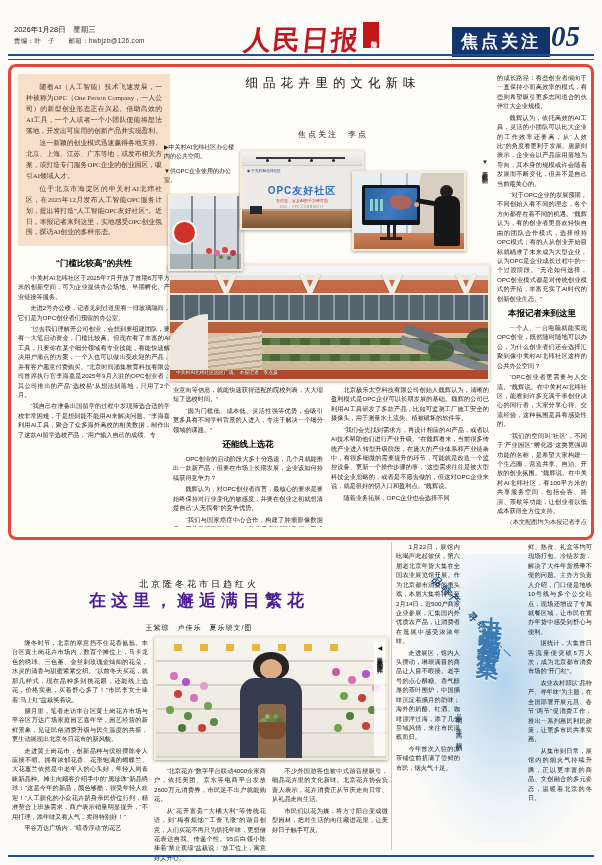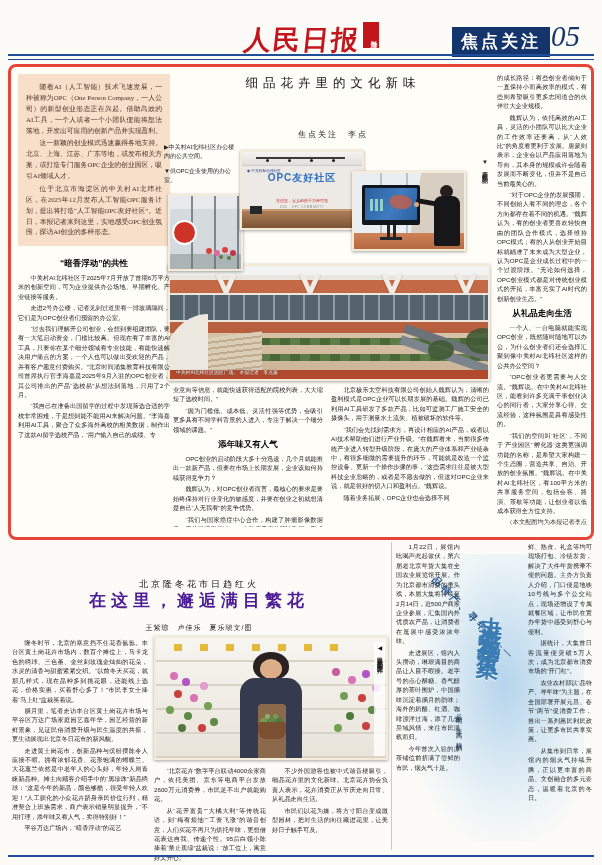--- a/index.html
+++ b/index.html
@@ -14,21 +14,21 @@
 
   
   .hdr-date{left:14px;top:25px;font-size:7.5px;color:#222;line-height:1.4;}
   .hdr-editor{font-size:6.5px;color:#333;letter-spacing:.3px;}
   .masthead{left:231px;top:22px;width:160px;text-align:center;white-space:nowrap;}
   .mast-title{font-size:27px;font-weight:bold;color:#c3161c;letter-spacing:2px;display:inline-block;transform:skewX(-6deg);}
   .mast-seal{display:inline-block;vertical-align:top;background:#c3161c;color:#fff;font-size:7px;width:14px;
              line-height:1.15;padding:2px 1px;margin-left:3px;text-align:center;writing-mode:vertical-rl;height:22px;}
   .section-badge{left:452px;top:27px;background:#14356b;color:#fff;font-weight:bold;font-size:17px;
                  letter-spacing:3px;padding:3px 9px 4px 9px;}
-  .page-num{left:551px;top:20px;color:#14356b;font-size:29px;font-weight:normal;font-style:italic;}
+  .page-num{left:551px;top:20px;color:#14356b;font-size:29px;font-weight:bold;font-style:italic;}
   .hdr-rule{left:8px;width:586px;top:54px;height:3px;border-top:2px solid #1f4e9a;border-bottom:1px solid #1f4e9a;}
   .footer-rule{left:8px;width:586px;top:855px;border-top:2px solid #1f4e9a;}
 
   
   .main-box{left:8px;top:64px;width:580px;height:470px;border:3px solid #e8453a;border-radius:8px;background:#fffdf7;}
   .intro-box{left:7px;top:7px;width:152px;height:172px;background:#f7dfca;padding:8px 8px;box-sizing:border-box;
              font-size:6.8px;line-height:1.6;color:#4c3424;overflow:hidden;}
   .kicker{left:158px;top:8px;width:328px;text-align:center;font-size:12.5px;letter-spacing:5px;color:#111;}
   .headline{left:158px;top:23px;width:328px;text-align:center;font-size:29px;font-weight:bold;color:#93301b;letter-spacing:2px;}
   .byline{left:158px;top:62px;width:328px;text-align:center;font-size:8px;color:#222;letter-spacing:2px;}
@@ -46,21 +46,21 @@
   
   .photo{box-shadow:0 1px 3px rgba(0,0,0,.35);border:2px solid #f6ead9;box-sizing:border-box;overflow:hidden;}
 
   
   .photo-a{left:229px;top:83px;width:124px;height:80px;background:#edeae6;z-index:2;}
   .pa-ceiling{left:0;top:0;right:0;height:13px;background:linear-gradient(#f5f4f2,#e1dfdb);border-bottom:1px solid #cfccc7;}
   .pa-track{left:12%;top:5px;width:74%;height:2px;background:#3a3a3a;}
   .pa-lamp{left:20%;top:7px;width:3px;height:3px;background:#222;border-radius:50%;
            box-shadow:22px 0 0 #222,44px 0 0 #222,66px 0 0 #222;}
   .pa-logo{left:5px;top:16px;font-size:6px;color:#2a4a8a;transform:scale(.62);transform-origin:left top;white-space:nowrap;}
-  .pa-title{left:0;top:19px;width:100%;text-align:center;font-size:10px;font-weight:bold;color:#2f6fc0;letter-spacing:1px;}
+  .pa-title{left:0;top:32px;width:100%;text-align:center;font-size:10px;font-weight:bold;color:#2f6fc0;letter-spacing:1px;}
   .pa-slogan{left:0;top:45px;width:100%;text-align:center;font-size:6.5px;color:#c03028;transform:scale(.62);}
   .pa-sub{left:0;top:52px;width:100%;text-align:center;font-size:6px;color:#8a8a8a;letter-spacing:1px;transform:scale(.5);}
   .pa-desk{left:0;bottom:0;right:0;height:17px;background:linear-gradient(#ad7f58,#7c5436);border-top:2px solid #c79b74;}
   .pa-mon{left:8px;bottom:14px;width:12px;height:8px;background:#23282e;}
 
   
   .photo-b{left:341px;top:104px;width:114px;height:80px;z-index:3;background:linear-gradient(100deg,#e9eef2 54%,#d8cec2 55%);}
   .pb-floor{left:0;bottom:0;right:0;height:16px;background:linear-gradient(#cd8257,#b56a41);}
   .pb-win{left:26px;top:0;width:2px;height:62px;background:#b9c3c9;box-shadow:26px 0 0 #b9c3c9;}
   .pb-tv{left:8px;top:12px;width:58px;height:40px;background:#11161d;border-radius:2px;}
@@ -142,20 +142,24 @@
   .m-headline{left:82px;top:58px;writing-mode:vertical-rl;font-size:23px;font-weight:bold;color:#3c7cb4;
               letter-spacing:5px;transform:rotate(5deg);z-index:3;text-shadow:0 1px 1px rgba(255,255,255,.8);}
   .m-byline{left:60px;top:168px;writing-mode:vertical-rl;font-size:6.5px;color:#223a55;letter-spacing:2px;z-index:3;}
   .v-divider{left:391px;top:542px;height:308px;border-left:1px solid #ccc9c2;}
 </style>
 </head>
 <body>
 
 <div class="page">
 
+  <div class="abs hdr-date">
+    <div>2026年1月28日　星期三</div>
+    <div class="hdr-editor">责编：叶　子　　邮箱：hwbjzb@126.com</div>
+  </div>
   <div class="abs masthead">
     <span class="mast-title serif">人民日报</span><span class="mast-seal">海外版</span>
   </div>
   <div class="abs section-badge serif">焦点关注</div>
   <div class="abs page-num serif">05</div>
   <div class="abs hdr-rule"></div>
 
   <div class="abs main-box">
     <div class="abs intro-box serif just">
       <p>随着AI（人工智能）技术飞速发展，一种被称为OPC（One Person Company，一人公司）的新型创业形态正在兴起。借助高效的AI工具，一个人或者一个小团队便能将想法落地，开发出可应用的创新产品并实现盈利。</p>
@@ -223,47 +227,47 @@
       <div class="pd-tree" style="left:296px;top:62px;"></div>
       <div class="pd-tree" style="left:258px;top:74px;width:26px;height:20px;"></div>
       <div class="abs pd-planter"></div>
       <div class="abs pd-cap">
         <span>中关村AI北纬社区园区广场。</span>
         <span>本报记者　李点摄</span>
       </div>
     </div>
 
     <div class="abs bodytxt just col-left">
-      <p class="subhead">“暗香浮动”的共性</p>
+      <p class="subhead">“门槛比较高”的共性</p>
       <p>中关村AI北纬社区于2025年7月开放了首期6万平方米的创新空间，可为企业提供办公场地、早期孵化、产业链接等服务。</p>
       <p>走进2号办公楼，记者见到过道里有一排玻璃隔间，它们是为OPC创业者们预留的办公室。</p>
       <p>“过去我们理解开公司创业，会想到要组建团队，要有一大笔启动资金，门槛比较高。但现在有了丰富的AI工具，只要你在某个细分领域有专业技能，有能快速解决用户痛点的方案，一个人也可以做出受欢迎的产品，并有客户愿意付费购买。”北京时间涌集教育科技有限公司首席执行官李海嘉是2025年9月入驻的OPC创业者，其公司推出的产品“选校易”从想法到落地，只用了2个月。</p>
       <p>“我自己在准备出国留学的过程中发现筛选合适的学校非常困难，于是想到能不能用AI来解决问题。”李海嘉利用AI工具，聚合了众多海外高校的相关数据，制作出了这款AI留学选校产品，“用户输入自己的成绩、专</p>
     </div>
 
     <div class="abs bodytxt just col3">
       <p class="noind">业意向等信息，就能快速获得适配的院校列表，大大缩短了选校时间。”</p>
       <p>“因为门槛低、成本低、灵活性强等优势，会吸引更多具有不同学科背景的人进入，专注于解决一个细分领域的课题。”</p>
-      <p class="subhead">添年味又有人气</p>
+      <p class="subhead">还能线上选花</p>
       <p>OPC创业的启动阶段大多十分迅速，几个月就能推出一款新产品，但要在市场上长期发展，企业该如何持续获得竞争力？</p>
       <p>魏辉认为，对OPC创业者而言，最核心的要求是要始终保持对行业变化的敏感度，并要在创业之初就想清楚自己“人无我有”的竞争优势。</p>
       <p>“我们与国家癌症中心合作，构建了肿瘤影像数据库，目前已积累超过5000名肿瘤患者的随访数据，形成了超过100万份高质量标注数据，将为科研与临床提供支撑。”唐蒙说。</p>
     </div>
 
     <div class="abs bodytxt just col4">
       <p>北京极乐太空科技有限公司创始人魏辉认为，清晰的盈利模式是OPC企业可以长期发展的基础。魏辉的公司已利用AI工具研发了多款产品，比如可监测工厂施工安全的摄像头，用于测量水土流失、植被破坏的软件等。</p>
       <p>“我们会先找到需求方，再设计相应的AI产品，或者以AI技术帮助他们进行产业升级。”在魏辉看来，当前很多传统产业进入转型升级阶段，在庞大的产业体系和产业链条中，有很多细微的需要提升的环节，可能就是改造一个监控设备、更新一个操作步骤的事，“这些需求往往是被大型科技企业忽略的，或者是不愿去做的，但这对OPC企业来说，就是很好的切入口和盈利点。”魏辉说。</p>
       <p>随着业务拓展，OPC企业也会选择不同</p>
     </div>
 
     <div class="abs bodytxt just col-right">
       <p class="noind">的成长路径：有些创业者倾向于一直保持小而高效率的模式，有些则希望吸引更多志同道合的伙伴壮大企业规模。</p>
       <p>魏辉认为，依托高效的AI工具，灵活的小团队可以比大企业的工作效率还要高，从“人效比”的角度看更利于发展。唐蒙则表示，企业会以产品应用落地为导向，其本身的规模或许会随着发展而不断变化，但并不是自己当前最关心的。</p>
       <p>“对于OPC企业的发展预期，不同创始人有不同的理念，各个方向都存在着不同的机遇。”魏辉认为，有的创业者更喜欢轻快自由的团队合作模式，选择维持OPC模式；有的人从创业开始目标就瞄准了未来成为大型企业，认为OPC是企业成长过程中的一个过渡阶段。“无论如何选择，OPC创业模式都是对传统创业模式的开拓，丰富充实了AI时代的创新创业生态。”</p>
-      <p class="subhead">从礼品走向生活</p>
+      <p class="subhead">本报记者来到这里</p>
       <p>一个人、一台电脑就能实现OPC创业，既然随时随地可以办公，为什么创业者们还会选择汇聚到像中关村AI北纬社区这样的公共办公空间？</p>
       <p>“OPC创业者更需要与人交流。”魏辉说。在中关村AI北纬社区，能看到许多充满干事创业决心的同行者，大家分享心得、交流经验，这种氛围是具有感染性的。</p>
       <p>“我们的空间叫‘社区’，不同于‘产业园区’‘孵化器’这类更强调功能的名称，是希望大家构建一个生态圈，营造共享、自治、开放的创业氛围。”魏辉说。在中关村AI北纬社区，有100平方米的共享服务空间，包括会客、路演、茶歇等功能，让创业者以低成本获得全方位支持。</p>
       <p class="credit">（本文配图均为本报记者李点摄）</p>
     </div>
   </div>
 
   <div class="abs fa">
     <div class="abs f-kicker serif">北京隆冬花市日趋红火</div>
     <div class="abs f-headline serif">在这里，邂逅满目繁花</div>

